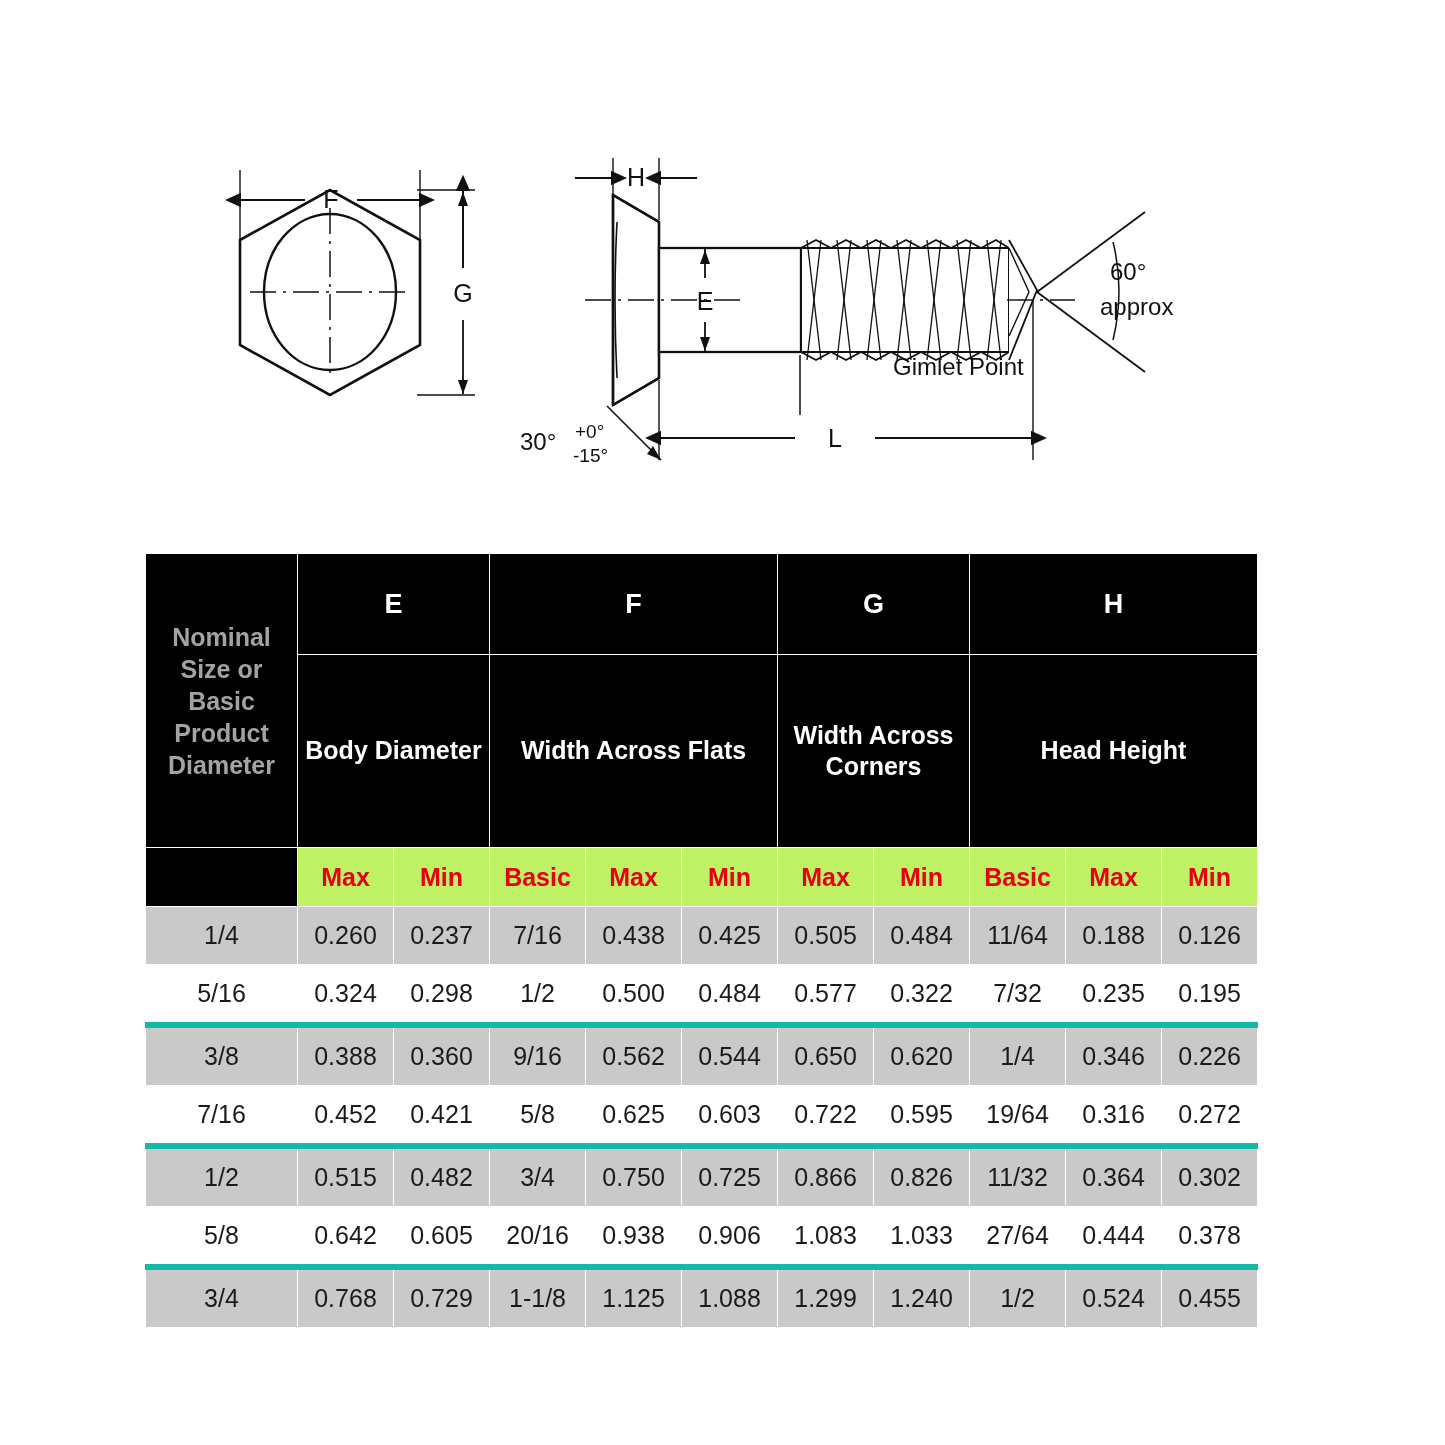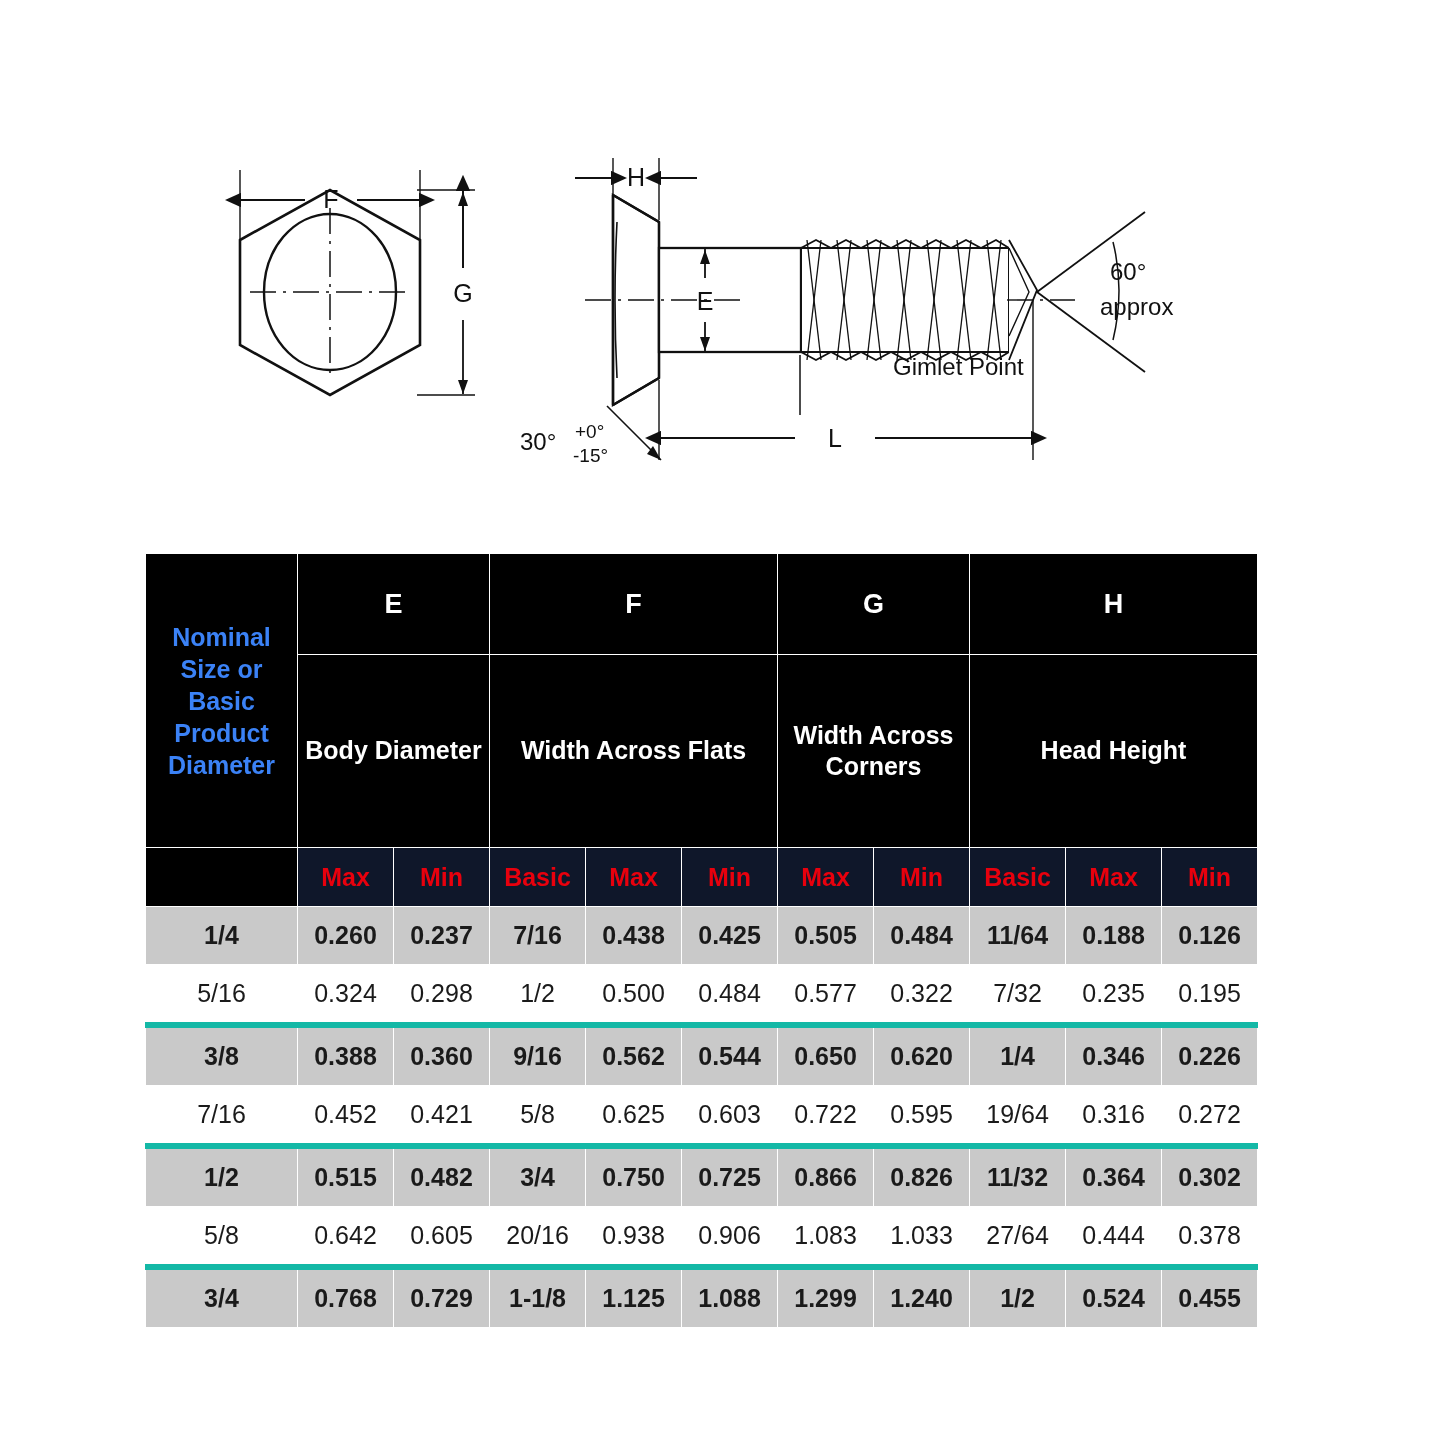--- a/index.html
+++ b/index.html
@@ -60,50 +60,49 @@
   .hdr-desc {
     background: #000000;
     color: #ffffff;
     font-weight: bold;
     font-size: 25px;
     line-height: 1.25;
     height: 190px;
   }
   .hdr-nominal {
     background: #000000;
-    color: #3b82f6;
+    color: #a3a3a3;
     font-weight: bold;
     font-size: 25px;
     line-height: 1.28;
     height: 288px;
   }
   .hdr-blank {
     background: #000000;
     height: 56px;
   }
   .subhdr {
-    background: #0f172a;
+    background: #bef264;
     color: #e8000d;
     font-weight: bold;
     font-size: 25px;
     height: 56px;
     border-top: 1px solid #000000;
     border-bottom: 1px solid #9a9a9a;
     border-left: 1px solid #c9c9c9;
     border-right: 1px solid #c9c9c9;
   }
   tbody td {
     font-size: 25px;
     color: #1a1a1a;
     height: 55px;
     border: 1px solid #ffffff;
   }
   tr.shade td {
     background: #c9c9c9;
-    font-weight: bold;
   }
   tr.plain td {
     background: #ffffff;
   }
   tbody tr td:first-child {
     background-clip: padding-box;
   }
   tbody tr.plain td { border-bottom: 6px solid #14b8a6; }
 </style>
 </head>

